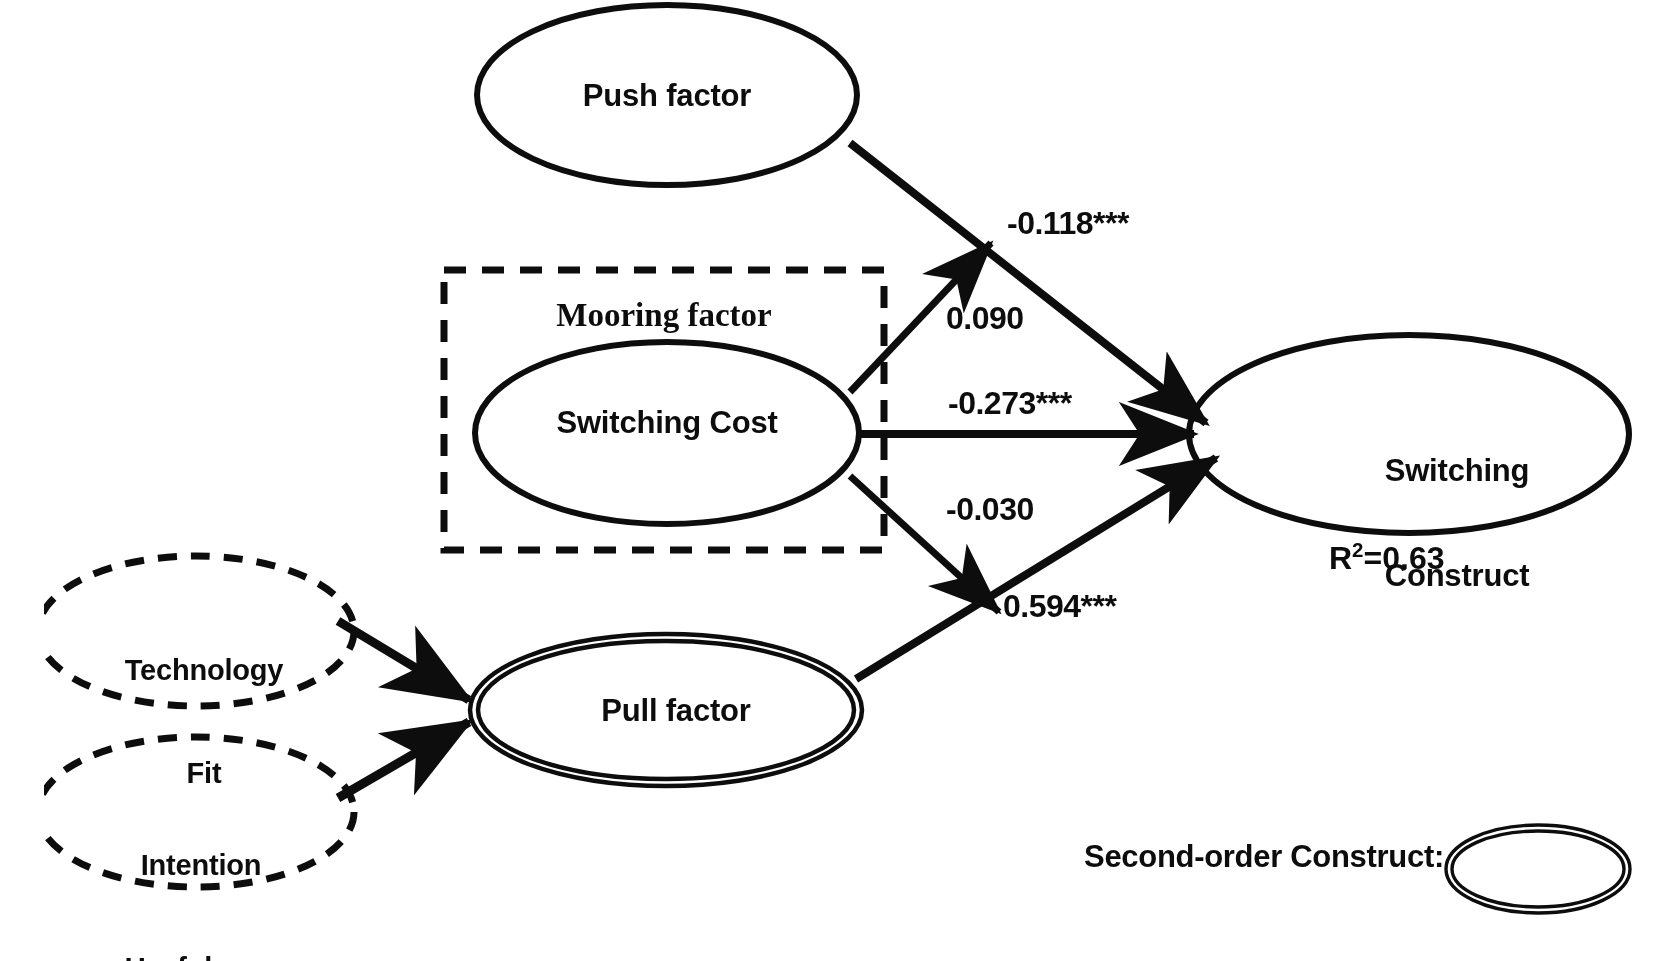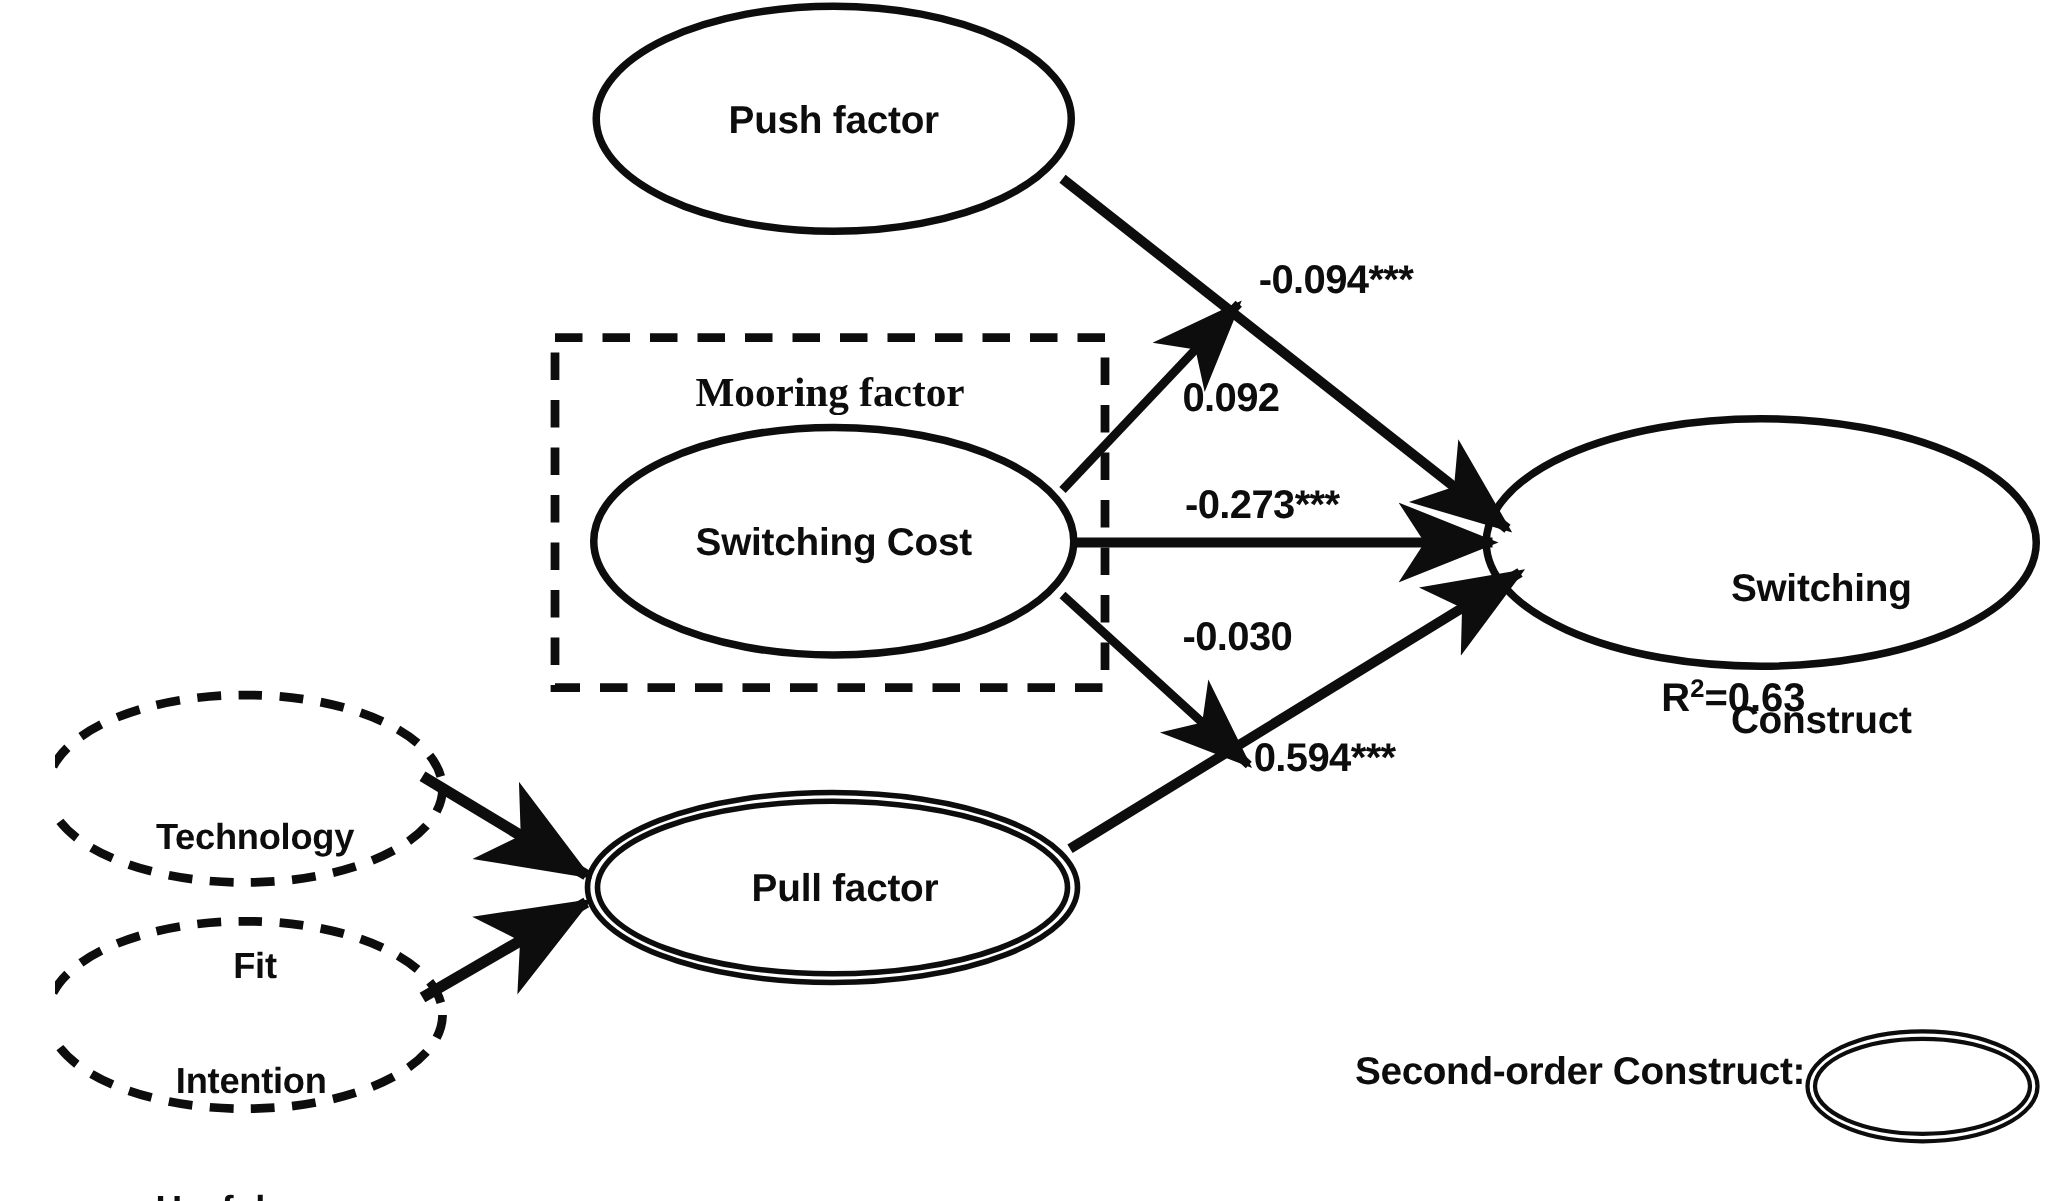--- a/index.html
+++ b/index.html
@@ -124,42 +124,42 @@
 
     <line x1="294" y1="621" x2="425" y2="700" stroke="#0d0d0d" stroke-width="9" marker-end="url(#arrowSolid)"></line>
 
     <line x1="294" y1="798" x2="425" y2="722" stroke="#0d0d0d" stroke-width="9" marker-end="url(#arrowSolid)"></line>
   </svg>
 
   <div class="node-label" style="left:473px; top:79px; width:300px;">Push factor</div>
 
   <div class="group-label" style="left:470px; top:297px; width:300px;">Mooring factor</div>
 
-  <div class="node-label" style="left:473px; top:417px; width:300px;">Switching Cost</div>
+  <div class="node-label" style="left:473px; top:406px; width:300px;">Switching Cost</div>
 
   <div class="node-label" style="left:482px; top:694px; width:300px;">Pull factor</div>
 
   <div class="node-label" style="left:1268px; top:385px; width:290px;">
     <div>Switching</div>
     <div>Construct</div>
   </div>
 
   <div class="node-label small" style="left:25px; top:585px; width:270px;">
     <div>Technology</div>
     <div>Fit</div>
   </div>
 
   <div class="node-label small" style="left:22px; top:780px; width:270px;">
     <div>Intention</div>
     <div>Usefulness</div>
   </div>
 
-  <div class="edge-label" style="left:963px; top:206px;">-0.094***</div>
+  <div class="edge-label" style="left:963px; top:206px;">-0.118***</div>
 
-  <div class="edge-label" style="left:902px; top:301px;">0.092</div>
+  <div class="edge-label" style="left:902px; top:301px;">0.090</div>
 
   <div class="edge-label" style="left:904px; top:386px;">-0.273***</div>
 
   <div class="edge-label" style="left:902px; top:492px;">-0.030</div>
 
   <div class="edge-label" style="left:959px; top:589px;">0.594***</div>
 
   <div class="r2-label" style="left:1285px; top:541px;"><span>R</span><sup>2</sup><span>=0.63</span></div>
 
   <div class="legend-label" style="left:1040px; top:840px;">Second-order Construct:</div>

